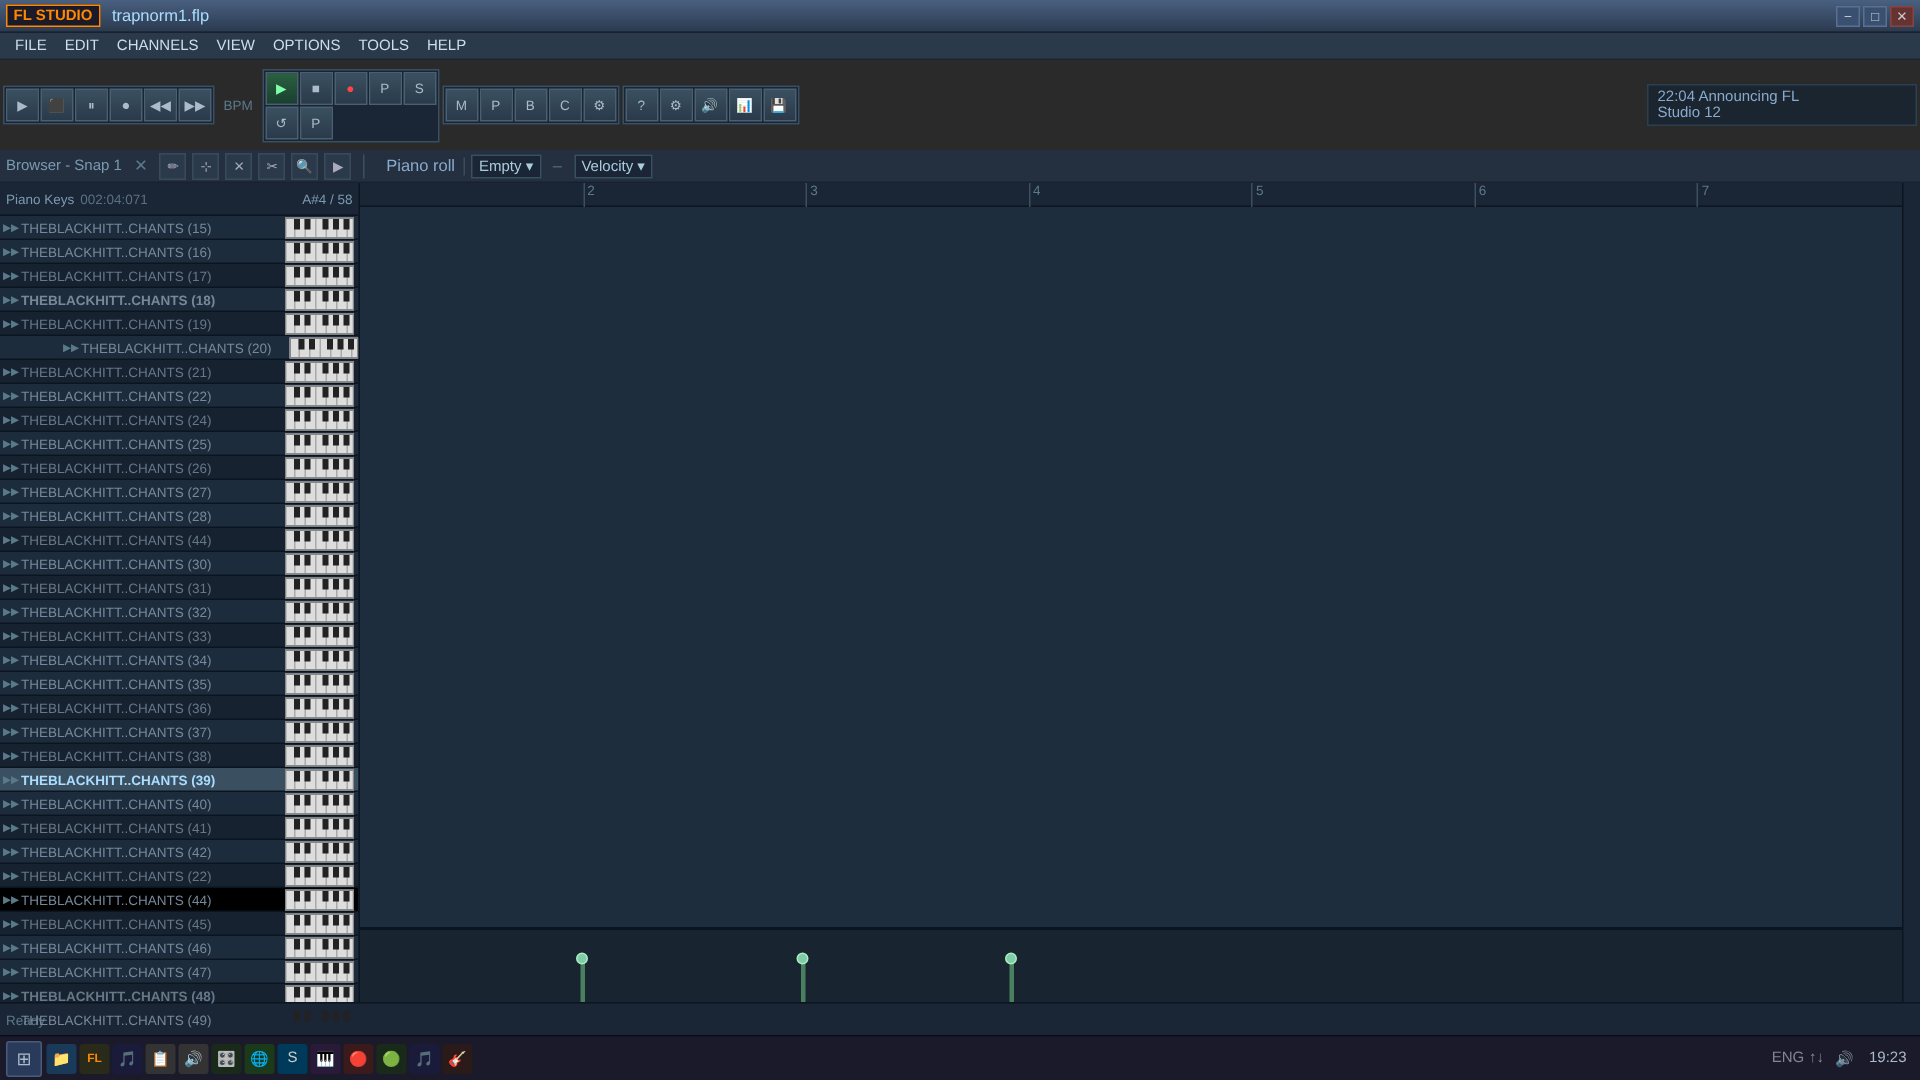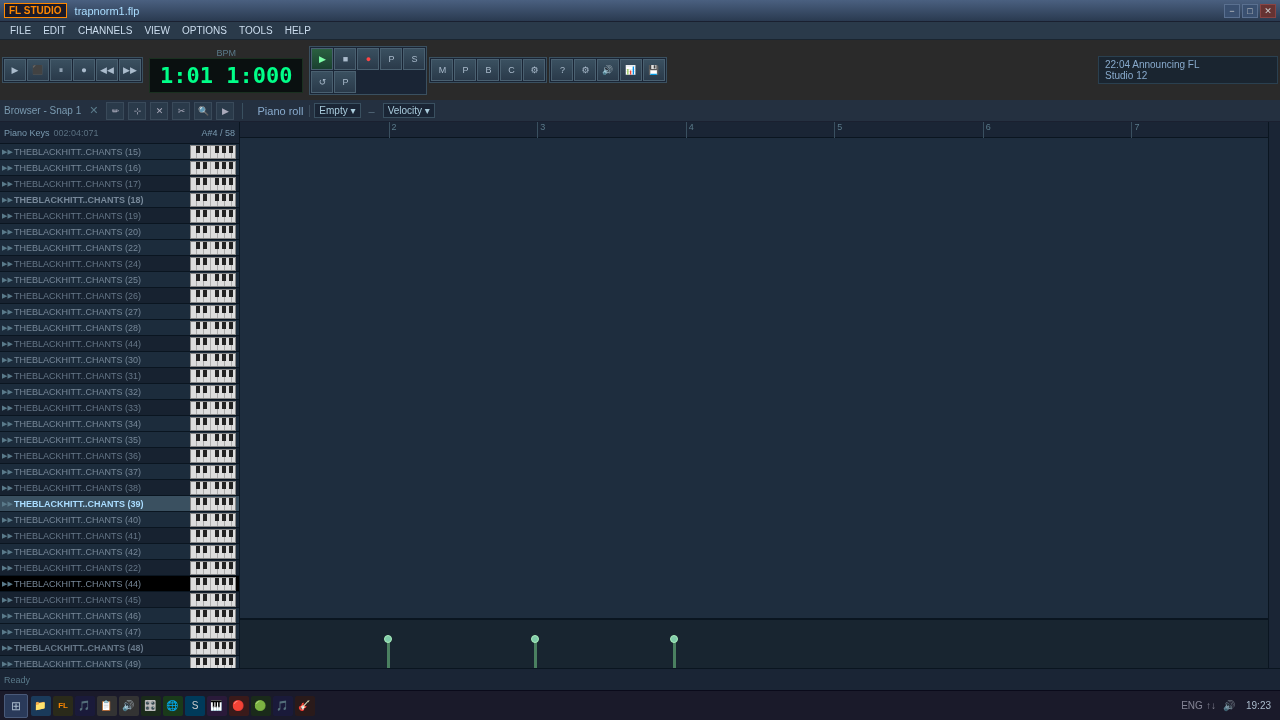--- a/index.html
+++ b/index.html
@@ -373,21 +373,20 @@
     <div class="fl-btn">▶</div>
     <div class="fl-btn">⬛</div>
     <div class="fl-btn">⏸</div>
     <div class="fl-btn">⏺</div>
     <div class="fl-btn">◀◀</div>
     <div class="fl-btn">▶▶</div>
   </div>
 
   <div style="display:flex; flex-direction:column; margin: 0 4px;">
     <div style="font-size:9px; color:#5a7a8a; text-align:center;">BPM</div>
-    <div class="bpm-display">1:01  1:000</div>
   </div>
 
   <div class="fl-btn-group" style="flex-direction: column;">
     <div style="display:flex; gap:1px;">
       <div class="fl-btn active">▶</div>
       <div class="fl-btn red">■</div>
       <div class="fl-btn red" style="color:#ff4444;">●</div>
       <div class="fl-btn">P</div>
       <div class="fl-btn">S</div>
     </div>
@@ -535,23 +534,41 @@
             <div style="position: absolute; left: 28px; top: 0px; width: 6px; height: 100%; background: rgb(221, 221, 221); border-right: 1px solid rgb(170, 170, 170);"></div>
             <div style="position: absolute; left: 35px; top: 0px; width: 6px; height: 100%; background: rgb(221, 221, 221); border-right: 1px solid rgb(170, 170, 170);"></div>
             <div style="position: absolute; left: 42px; top: 0px; width: 6px; height: 100%; background: rgb(221, 221, 221); border-right: 1px solid rgb(170, 170, 170);"></div>
             <div style="position: absolute; left: 5px; top: 0px; width: 4px; height: 60%; background: rgb(34, 34, 34); z-index: 1;"></div>
             <div style="position: absolute; left: 12px; top: 0px; width: 4px; height: 60%; background: rgb(34, 34, 34); z-index: 1;"></div>
             <div style="position: absolute; left: 24px; top: 0px; width: 4px; height: 60%; background: rgb(34, 34, 34); z-index: 1;"></div>
             <div style="position: absolute; left: 31px; top: 0px; width: 4px; height: 60%; background: rgb(34, 34, 34); z-index: 1;"></div>
             <div style="position: absolute; left: 38px; top: 0px; width: 4px; height: 60%; background: rgb(34, 34, 34); z-index: 1;"></div>
           </div>
         </div>
-        <div class="piano-key-row" style="background: rgb(28, 44, 60);">
+        <div class="piano-key-row" style="background: rgb(28, 44, 60); padding-left: 40px;">
           <span style="width: 8px; height: 8px; flex-shrink: 0; margin: 0px 2px; font-size: 7px; color: rgb(90, 122, 138);">▶▶</span>
           <span class="key-label" style="font-weight: normal; color: rgb(119, 136, 153);">THEBLACKHITT..CHANTS (20)</span>
+          <div style="width: 46px; height: 14px; background: rgb(221, 221, 221); position: relative; flex-shrink: 0; border: 1px solid rgb(136, 136, 136); overflow: hidden;">
+            <div style="position: absolute; left: 0px; top: 0px; width: 6px; height: 100%; background: rgb(221, 221, 221); border-right: 1px solid rgb(170, 170, 170);"></div>
+            <div style="position: absolute; left: 7px; top: 0px; width: 6px; height: 100%; background: rgb(221, 221, 221); border-right: 1px solid rgb(170, 170, 170);"></div>
+            <div style="position: absolute; left: 14px; top: 0px; width: 6px; height: 100%; background: rgb(221, 221, 221); border-right: 1px solid rgb(170, 170, 170);"></div>
+            <div style="position: absolute; left: 21px; top: 0px; width: 6px; height: 100%; background: rgb(221, 221, 221); border-right: 1px solid rgb(170, 170, 170);"></div>
+            <div style="position: absolute; left: 28px; top: 0px; width: 6px; height: 100%; background: rgb(221, 221, 221); border-right: 1px solid rgb(170, 170, 170);"></div>
+            <div style="position: absolute; left: 35px; top: 0px; width: 6px; height: 100%; background: rgb(221, 221, 221); border-right: 1px solid rgb(170, 170, 170);"></div>
+            <div style="position: absolute; left: 42px; top: 0px; width: 6px; height: 100%; background: rgb(221, 221, 221); border-right: 1px solid rgb(170, 170, 170);"></div>
+            <div style="position: absolute; left: 5px; top: 0px; width: 4px; height: 60%; background: rgb(34, 34, 34); z-index: 1;"></div>
+            <div style="position: absolute; left: 12px; top: 0px; width: 4px; height: 60%; background: rgb(34, 34, 34); z-index: 1;"></div>
+            <div style="position: absolute; left: 24px; top: 0px; width: 4px; height: 60%; background: rgb(34, 34, 34); z-index: 1;"></div>
+            <div style="position: absolute; left: 31px; top: 0px; width: 4px; height: 60%; background: rgb(34, 34, 34); z-index: 1;"></div>
+            <div style="position: absolute; left: 38px; top: 0px; width: 4px; height: 60%; background: rgb(34, 34, 34); z-index: 1;"></div>
+          </div>
+        </div>
+        <div class="piano-key-row black-note" style="background: rgb(23, 34, 48);">
+          <span style="width: 8px; height: 8px; flex-shrink: 0; margin: 0px 2px; font-size: 7px; color: rgb(90, 122, 138);">▶▶</span>
+          <span class="key-label" style="font-weight: normal; color: rgb(102, 119, 136);">THEBLACKHITT..CHANTS (21)</span>
           <div style="width: 46px; height: 14px; background: rgb(221, 221, 221); position: relative; flex-shrink: 0; border: 1px solid rgb(136, 136, 136); overflow: hidden;">
             <div style="position: absolute; left: 0px; top: 0px; width: 6px; height: 100%; background: rgb(221, 221, 221); border-right: 1px solid rgb(170, 170, 170);"></div>
             <div style="position: absolute; left: 7px; top: 0px; width: 6px; height: 100%; background: rgb(221, 221, 221); border-right: 1px solid rgb(170, 170, 170);"></div>
             <div style="position: absolute; left: 14px; top: 0px; width: 6px; height: 100%; background: rgb(221, 221, 221); border-right: 1px solid rgb(170, 170, 170);"></div>
             <div style="position: absolute; left: 21px; top: 0px; width: 6px; height: 100%; background: rgb(221, 221, 221); border-right: 1px solid rgb(170, 170, 170);"></div>
             <div style="position: absolute; left: 28px; top: 0px; width: 6px; height: 100%; background: rgb(221, 221, 221); border-right: 1px solid rgb(170, 170, 170);"></div>
             <div style="position: absolute; left: 35px; top: 0px; width: 6px; height: 100%; background: rgb(221, 221, 221); border-right: 1px solid rgb(170, 170, 170);"></div>
             <div style="position: absolute; left: 42px; top: 0px; width: 6px; height: 100%; background: rgb(221, 221, 221); border-right: 1px solid rgb(170, 170, 170);"></div>
             <div style="position: absolute; left: 5px; top: 0px; width: 4px; height: 60%; background: rgb(34, 34, 34); z-index: 1;"></div>
             <div style="position: absolute; left: 12px; top: 0px; width: 4px; height: 60%; background: rgb(34, 34, 34); z-index: 1;"></div>

